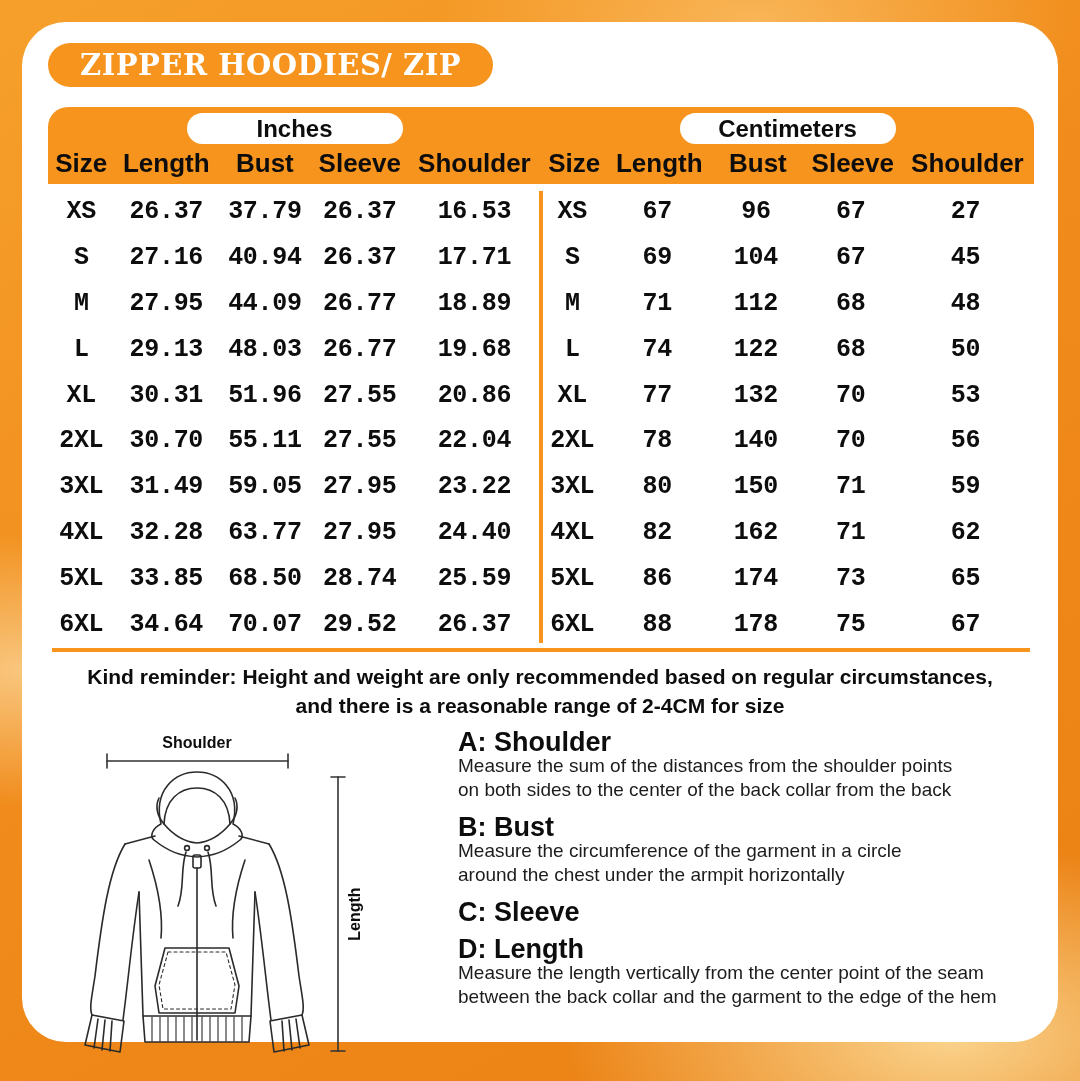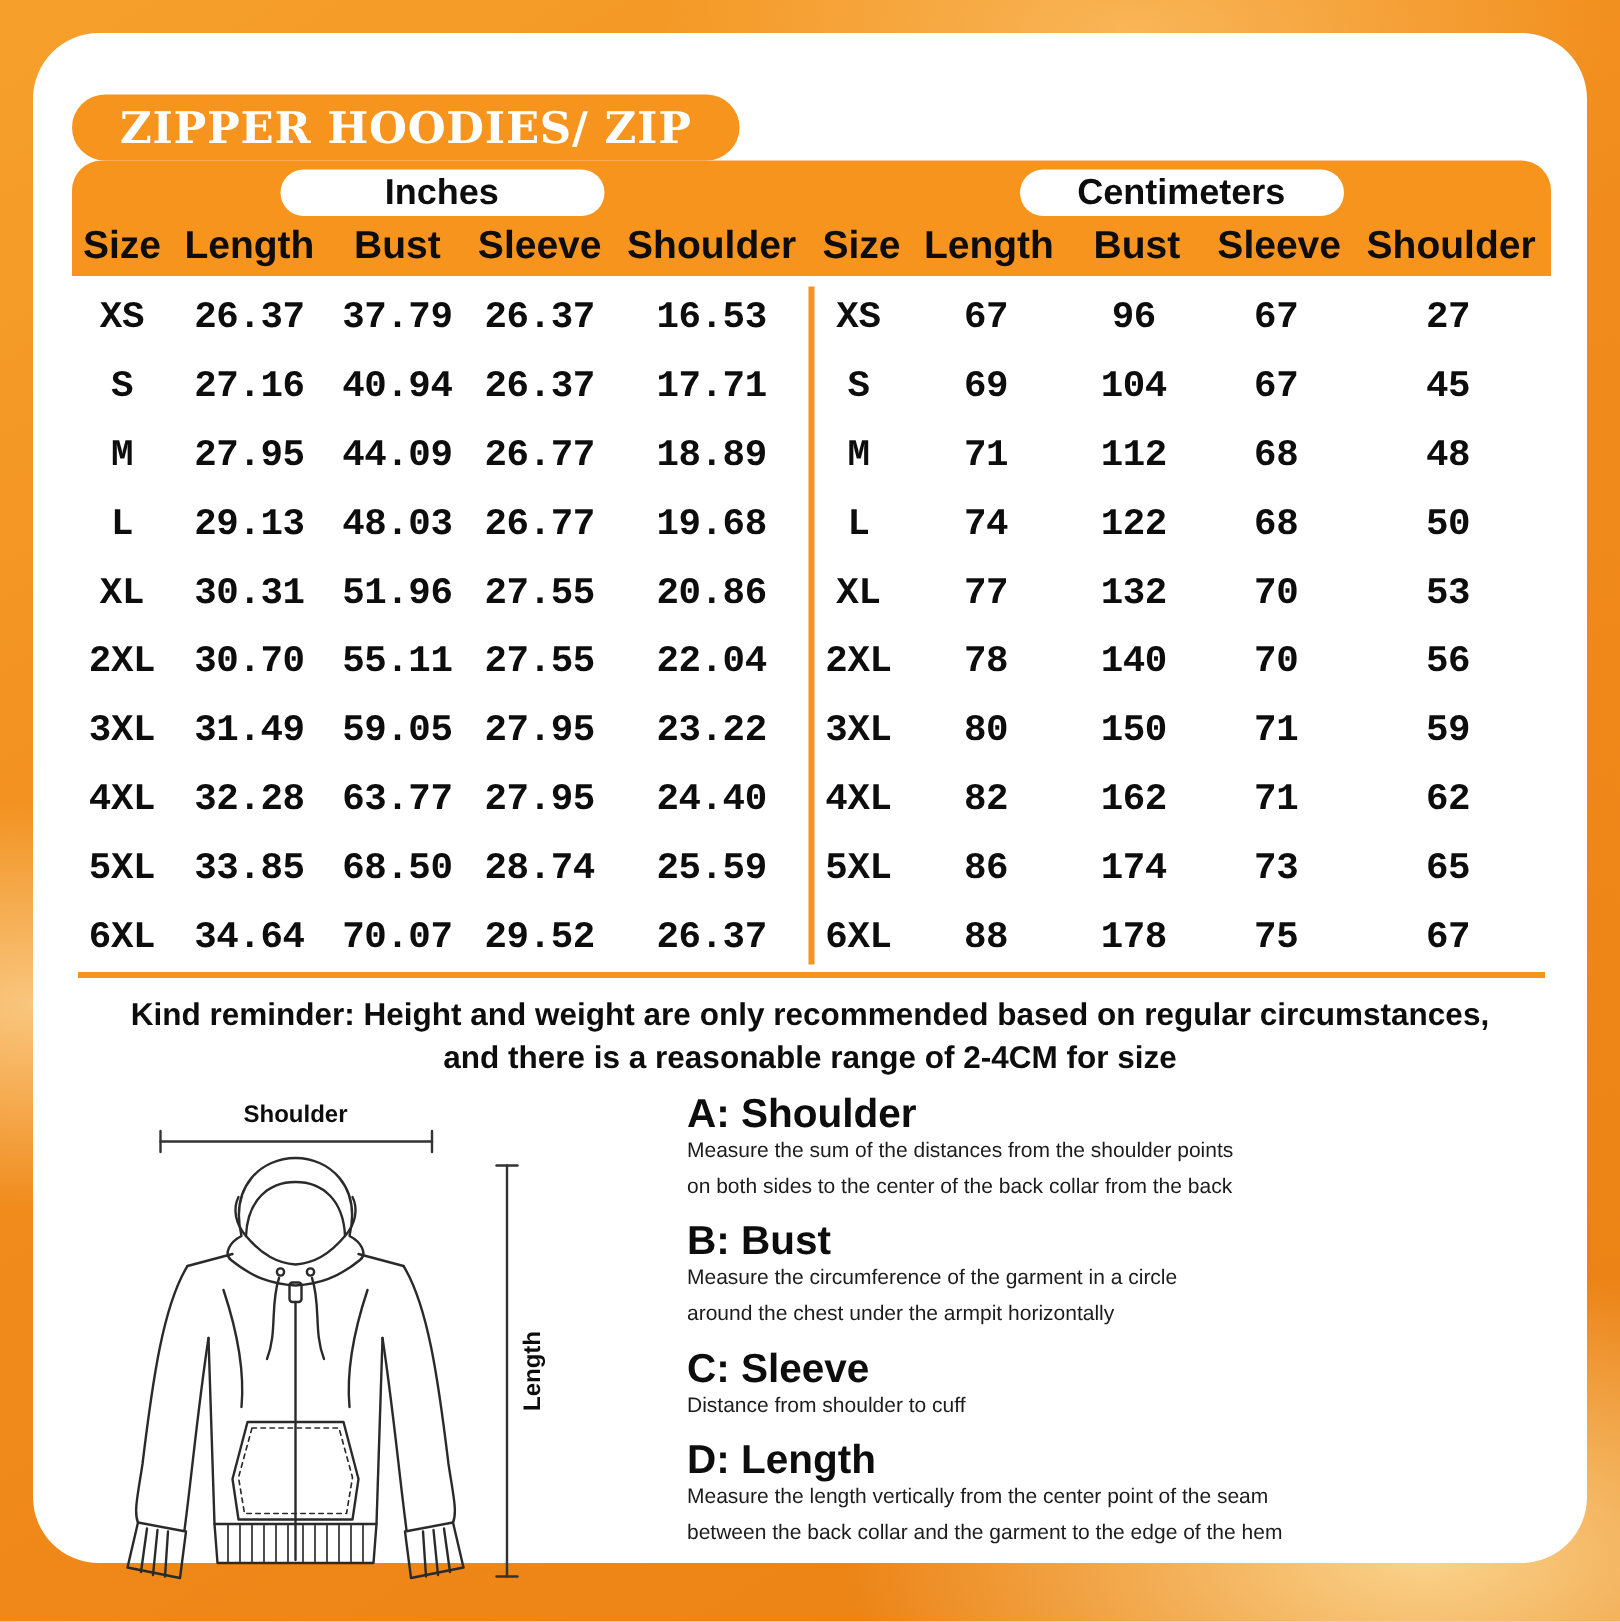--- a/index.html
+++ b/index.html
@@ -20,21 +20,21 @@
     overflow:hidden;
   }
   .card{
     position:absolute;left:22px;top:22px;width:1036px;height:1020px;
     background:#ffffff;border-radius:44px;
   }
   
   .title-pill{
     position:absolute;left:26px;top:21px;height:44px;
     background:var(--accent);border-radius:22px;
-    display:flex;align-items:center;padding:0 32px;margin-top:20px;
+    display:flex;align-items:center;padding:0 32px;
   }
   .title-pill span{
     font-family:"DejaVu Serif", serif;
     font-weight:700;font-size:29px;color:#ffffff;letter-spacing:.5px;
     white-space:nowrap;
   }
   
   .thead{
     position:absolute;left:26px;top:85px;width:986px;height:77px;
     background:var(--accent);border-radius:20px 20px 0 0;
@@ -79,21 +79,21 @@
     position:absolute;left:0;top:641px;width:100%;
     text-align:center;font-weight:700;font-size:21px;line-height:1.38;
     white-space:pre-line;color:#0d0d0d;
   }
   
   .diagram{position:absolute;left:38px;top:702px;}
   .instructions{position:absolute;left:436px;top:708px;width:578px;}
   .instr{margin-bottom:13px;}
   .instr + .instr{margin-top:2px;}
   .instr h3{font-size:27px;font-weight:700;line-height:24px;color:#0d0d0d;}
-  .instr p{font-size:14px;font-weight:400;line-height:24px;color:#1c1c1c;white-space:pre-line;}
+  .instr p{font-size:19px;font-weight:400;line-height:24px;color:#1c1c1c;white-space:pre-line;}
   .instr.gap-c{margin-top:4px;}
   svg text{font-family:"Liberation Sans", sans-serif;}
 </style>
 </head>
 <body>
 
 <div class="card">
 
   <div class="title-pill">
     <span>ZIPPER HOODIES/ ZIP</span>
@@ -346,21 +346,20 @@
       <p>Measure the sum of the distances from the shoulder points
 on both sides to the center of the back collar from the back</p>
     </div>
     <div class="instr">
       <h3>B: Bust</h3>
       <p>Measure the circumference of the garment in a circle
 around the chest under the armpit horizontally</p>
     </div>
     <div class="instr gap-c">
       <h3>C: Sleeve</h3>
-      <p>Distance from shoulder to cuff</p>
     </div>
     <div class="instr gap-c">
       <h3>D: Length</h3>
       <p>Measure the length vertically from the center point of the seam
 between the back collar and the garment to the edge of the hem</p>
     </div>
   </div>
 
 </div>
 

